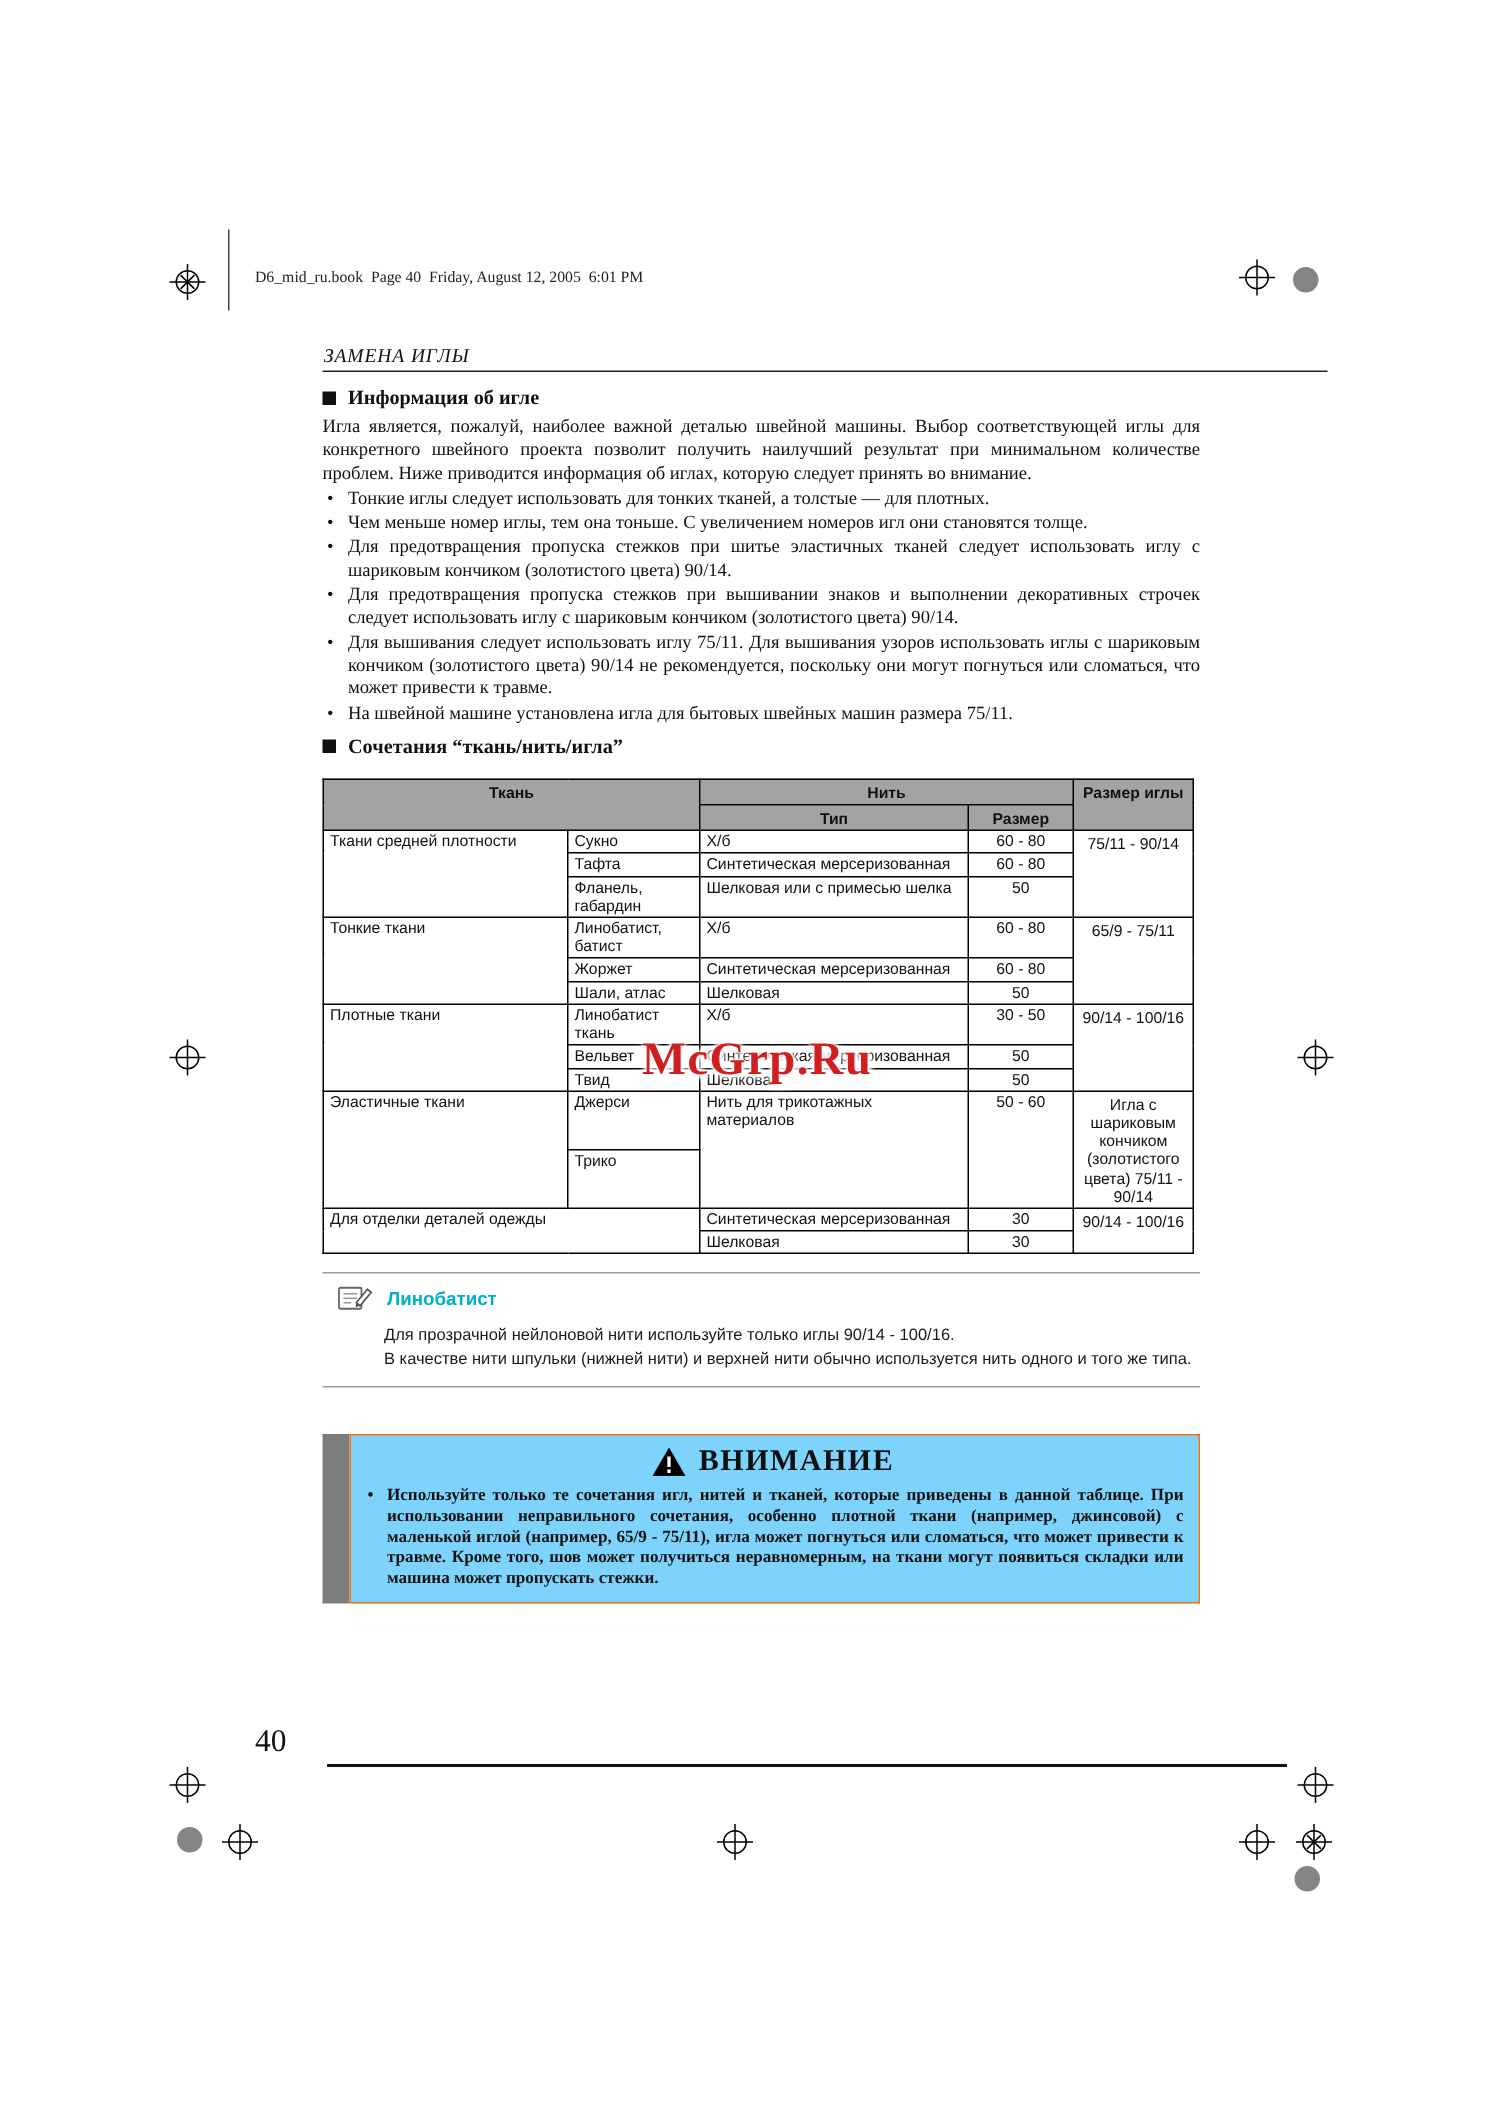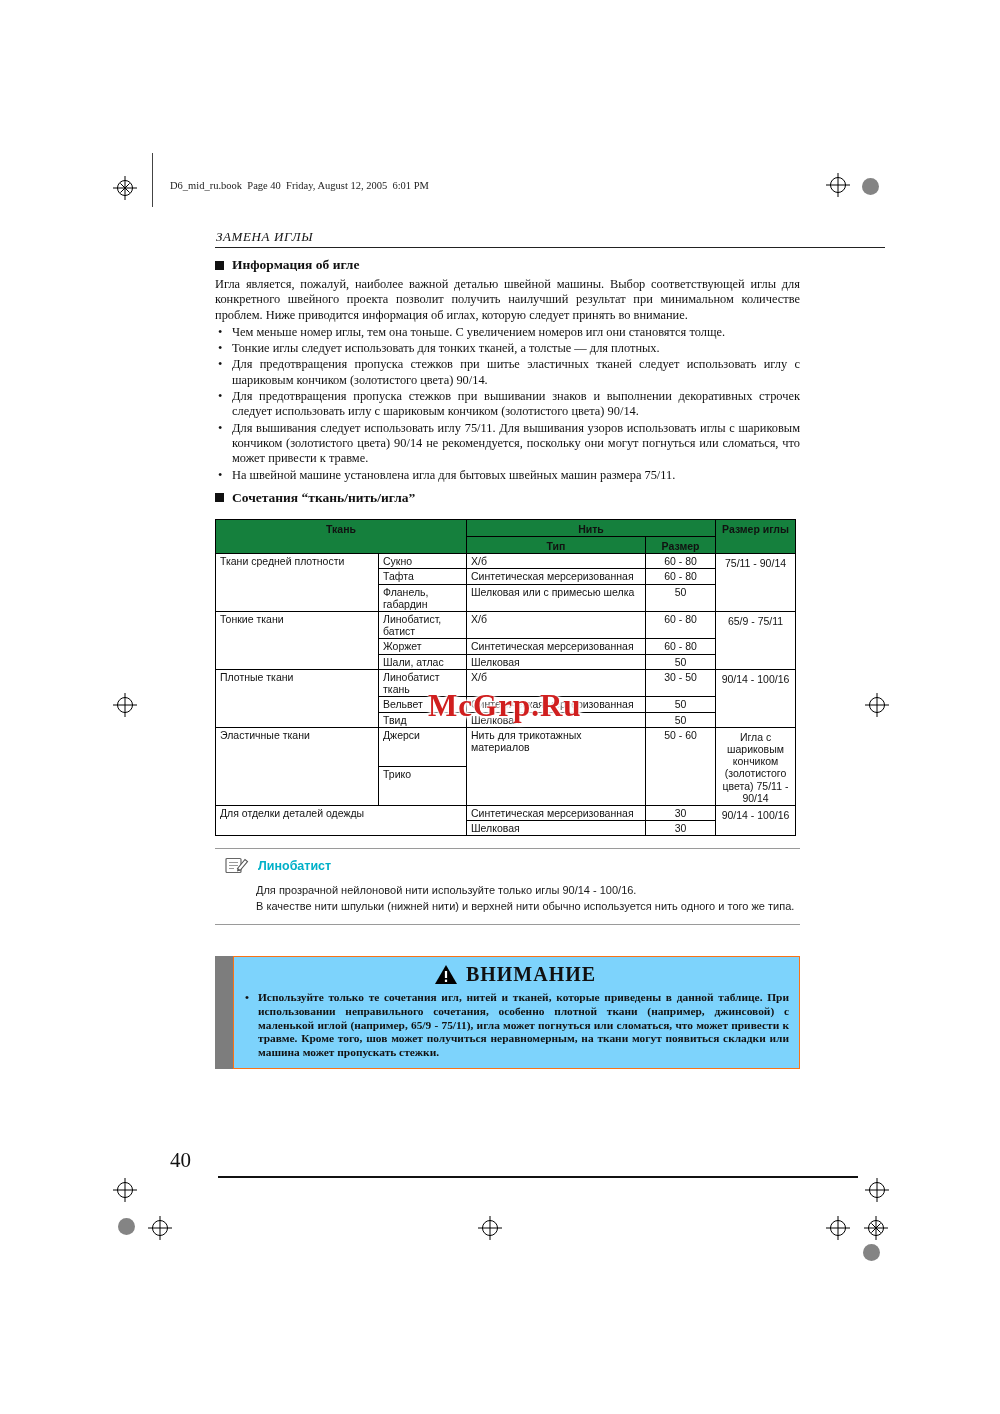--- a/index.html
+++ b/index.html
@@ -28,21 +28,21 @@
   p.body { font-size:12.4px; line-height:15.3px; text-align:justify; margin-bottom:2px; }
   ul.bullets { list-style:none; margin:2px 0 5px; }
   ul.bullets li { position:relative; padding-left:17px; font-size:12.4px; line-height:15.3px; text-align:justify; margin-bottom:1px; }
   ul.bullets li::before { content:"•"; position:absolute; left:3px; top:0; }
   .sec2 { margin-top:7px; }
 
   
   table.fab { border-collapse:collapse; width:580px; margin-top:13px;
     font-family:"Liberation Sans", sans-serif; font-size:10.5px; line-height:12.2px; table-layout:fixed; }
   table.fab th, table.fab td { border:1px solid #000; padding:1px 4px; vertical-align:top; text-align:left; }
-  table.fab th { background:#15803d; text-align:center; vertical-align:top; font-weight:bold; padding-top:3px; height:16px; }
+  table.fab th { background:#a3a3a3; text-align:center; vertical-align:top; font-weight:bold; padding-top:3px; height:16px; }
   table.fab td { height:15px; }
   table.fab td.c { text-align:center; }
   table.fab td.needle { text-align:center; padding-top:3px; }
 
   
   .reminder { margin-top:12px; border-top:1px solid #9a9a9a; border-bottom:1px solid #9a9a9a;
     padding:7px 0 10px; font-family:"Liberation Sans", sans-serif; }
   .rem-head { display:flex; align-items:center; gap:9px; margin-bottom:7px; padding-left:10px; }
   .rem-title { color:#00b0c8; font-weight:bold; font-size:12.5px; }
   .rem-line { font-size:11px; line-height:16px; color:#1a1a1a; margin-left:41px; }
@@ -138,22 +138,22 @@
   <div class="title-rule"></div>
 
   <div class="content">
 
     <div class="sec-head">
       <span class="sq"></span>
       <span>Информация об игле</span>
     </div>
     <p class="body">Игла является, пожалуй, наиболее важной деталью швейной машины. Выбор соответствующей иглы для конкретного швейного проекта позволит получить наилучший результат при минимальном количестве проблем. Ниже приводится информация об иглах, которую следует принять во внимание.</p>
     <ul class="bullets">
+      <li>Тонкие иглы следует использовать для тонких тканей, а толстые — для плотных.</li>
       <li>Чем меньше номер иглы, тем она тоньше. С увеличением номеров игл они становятся толще.</li>
-      <li>Тонкие иглы следует использовать для тонких тканей, а толстые — для плотных.</li>
       <li>Для предотвращения пропуска стежков при шитье эластичных тканей следует использовать иглу с шариковым кончиком (золотистого цвета) 90/14.</li>
       <li>Для предотвращения пропуска стежков при вышивании знаков и выполнении декоративных строчек следует использовать иглу с шариковым кончиком (золотистого цвета) 90/14.</li>
       <li>Для вышивания следует использовать иглу 75/11. Для вышивания узоров использовать иглы с шариковым кончиком (золотистого цвета) 90/14 не рекомендуется, поскольку они могут погнуться или сломаться, что может привести к травме.</li>
       <li>На швейной машине установлена игла для бытовых швейных машин размера 75/11.</li>
     </ul>
 
     <div class="sec-head sec2">
       <span class="sq"></span>
       <span>Сочетания “ткань/нить/игла”</span>
     </div>

